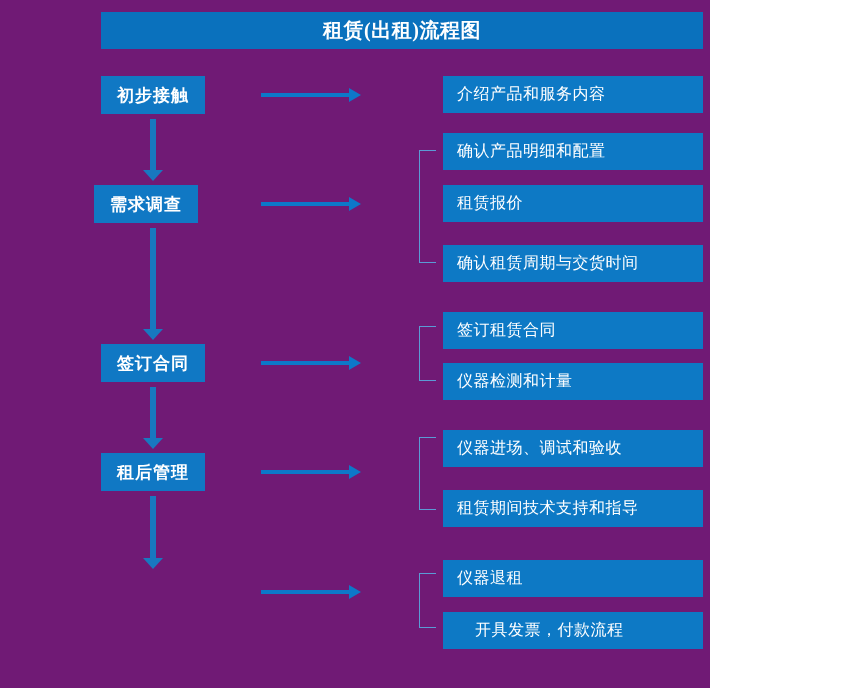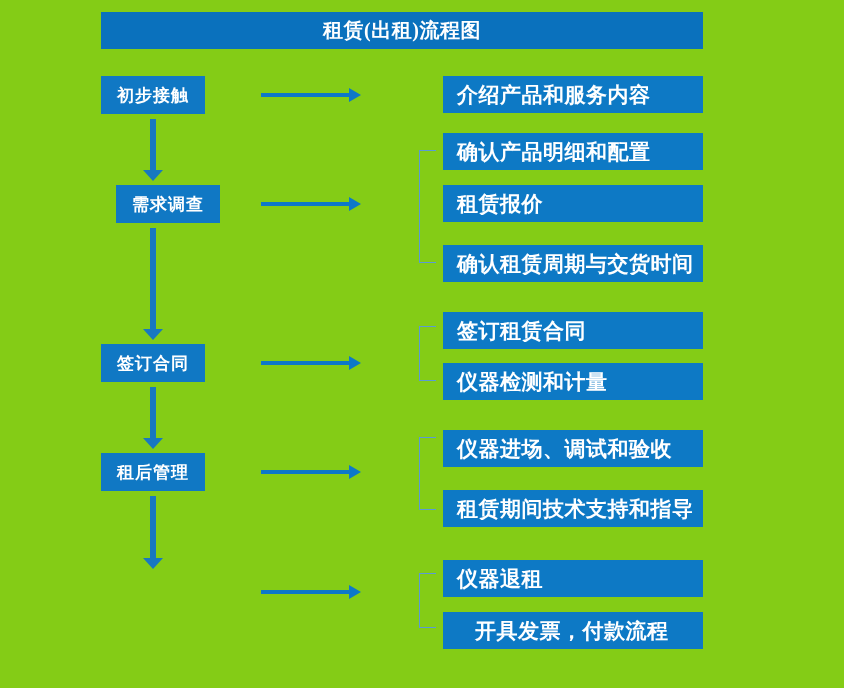--- a/index.html
+++ b/index.html
@@ -2,23 +2,23 @@
 <html lang="zh"><head>
 <meta charset="utf-8">
 <style>
   html, body {
     margin: 0;
     padding: 0;
     background: #ffffff;
   }
   #canvas {
     position: relative;
-    width: 844px;
+    width: 710px;
     height: 688px;
-    background: #84cc16;
+    background: #701a75;
     font-family: "Liberation Serif", "DejaVu Serif", serif;
     overflow: hidden;
   }
 
   
   .title-banner {
     position: absolute;
     left: 101px;
     top: 12px;
     width: 602px;
@@ -51,22 +51,22 @@
   
   .detail-box {
     position: absolute;
     left: 443px;
     width: 260px;
     height: 37px;
     background: #0d79c5;
     color: #ffffff;
     display: flex;
     align-items: center;
-    font-size: 21px;
-    font-weight: bold;
+    font-size: 16px;
+    font-weight: normal;
     padding-left: 14px;
     box-sizing: border-box;
     letter-spacing: 0.5px;
   }
 
   
   .v-arrow {
     position: absolute;
     width: 20px;
   }
@@ -121,21 +121,21 @@
   }
 </style>
 </head>
 <body>
 
 <div id="canvas">
 
   <div class="title-banner">租赁(出租)流程图</div>
 
   <div class="stage-box" style="left:101px; top:76px;">初步接触</div>
-  <div class="stage-box" style="left:116px; top:185px;">需求调查</div>
+  <div class="stage-box" style="left:94px; top:185px;">需求调查</div>
   <div class="stage-box" style="left:101px; top:344px;">签订合同</div>
   <div class="stage-box" style="left:101px; top:453px;">租后管理</div>
 
   <div class="v-arrow" style="left:143px; top:119px; height:62px;">
     <div class="shaft" style="height:51px;"></div>
     <div class="head" style="top:51px;"></div>
   </div>
   <div class="v-arrow" style="left:143px; top:228px; height:112px;">
     <div class="shaft" style="height:101px;"></div>
     <div class="head" style="top:101px;"></div>

